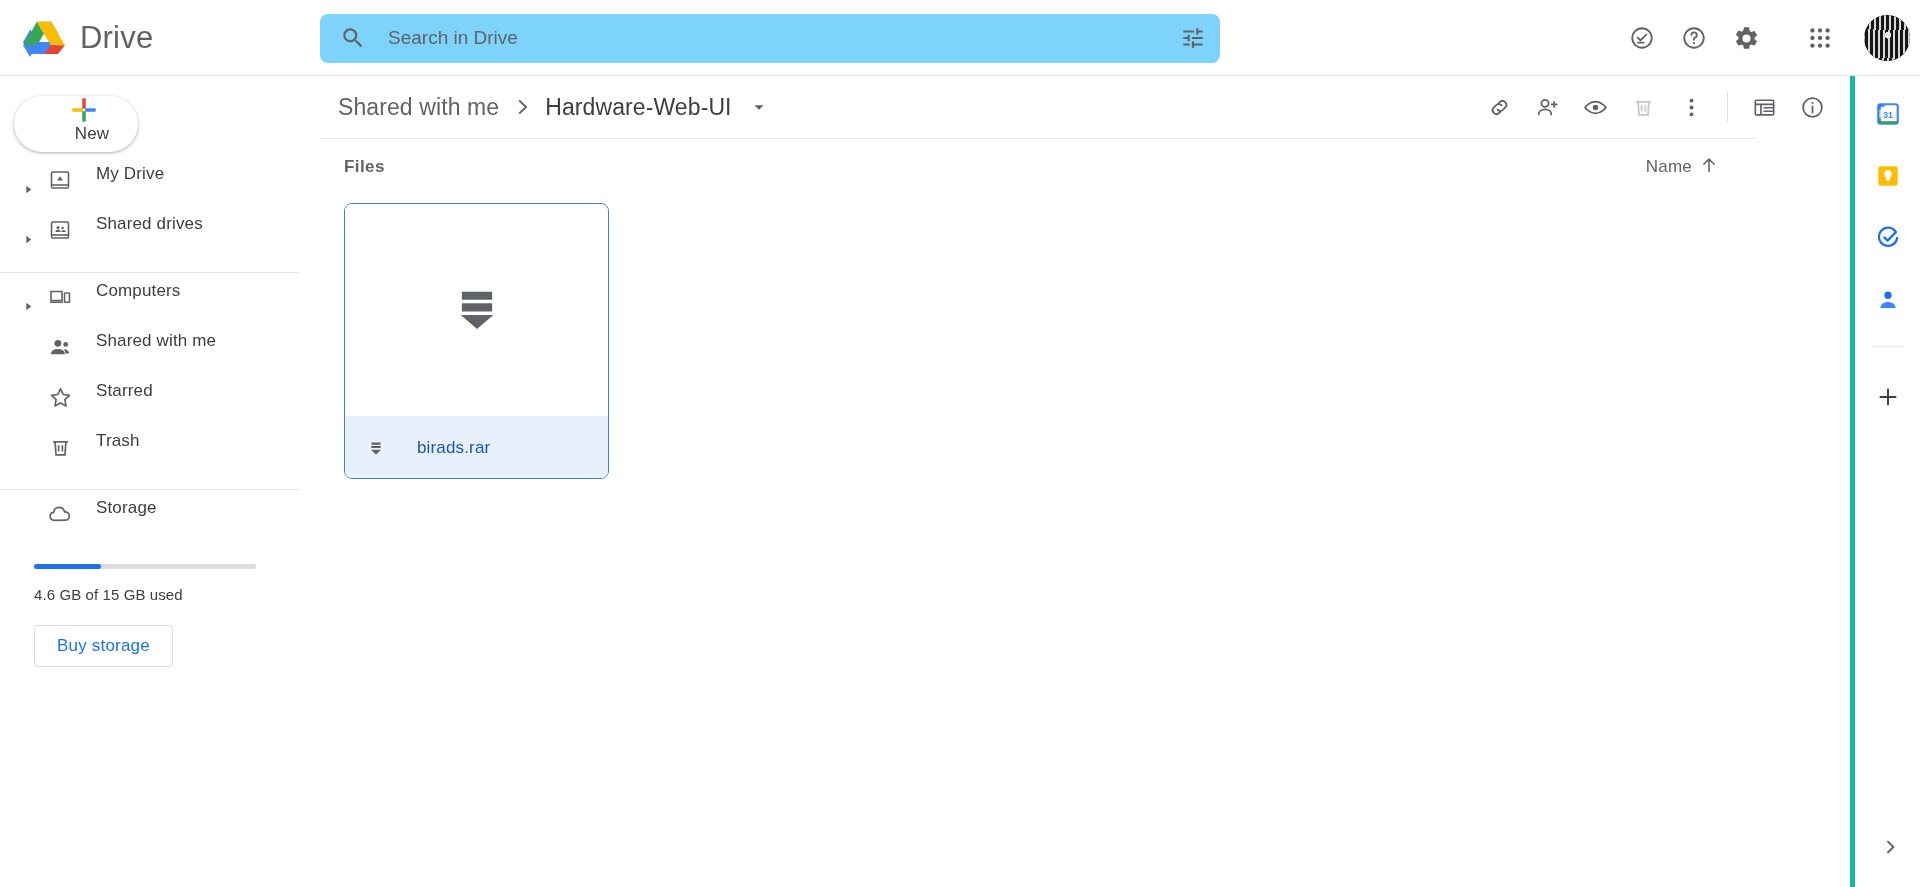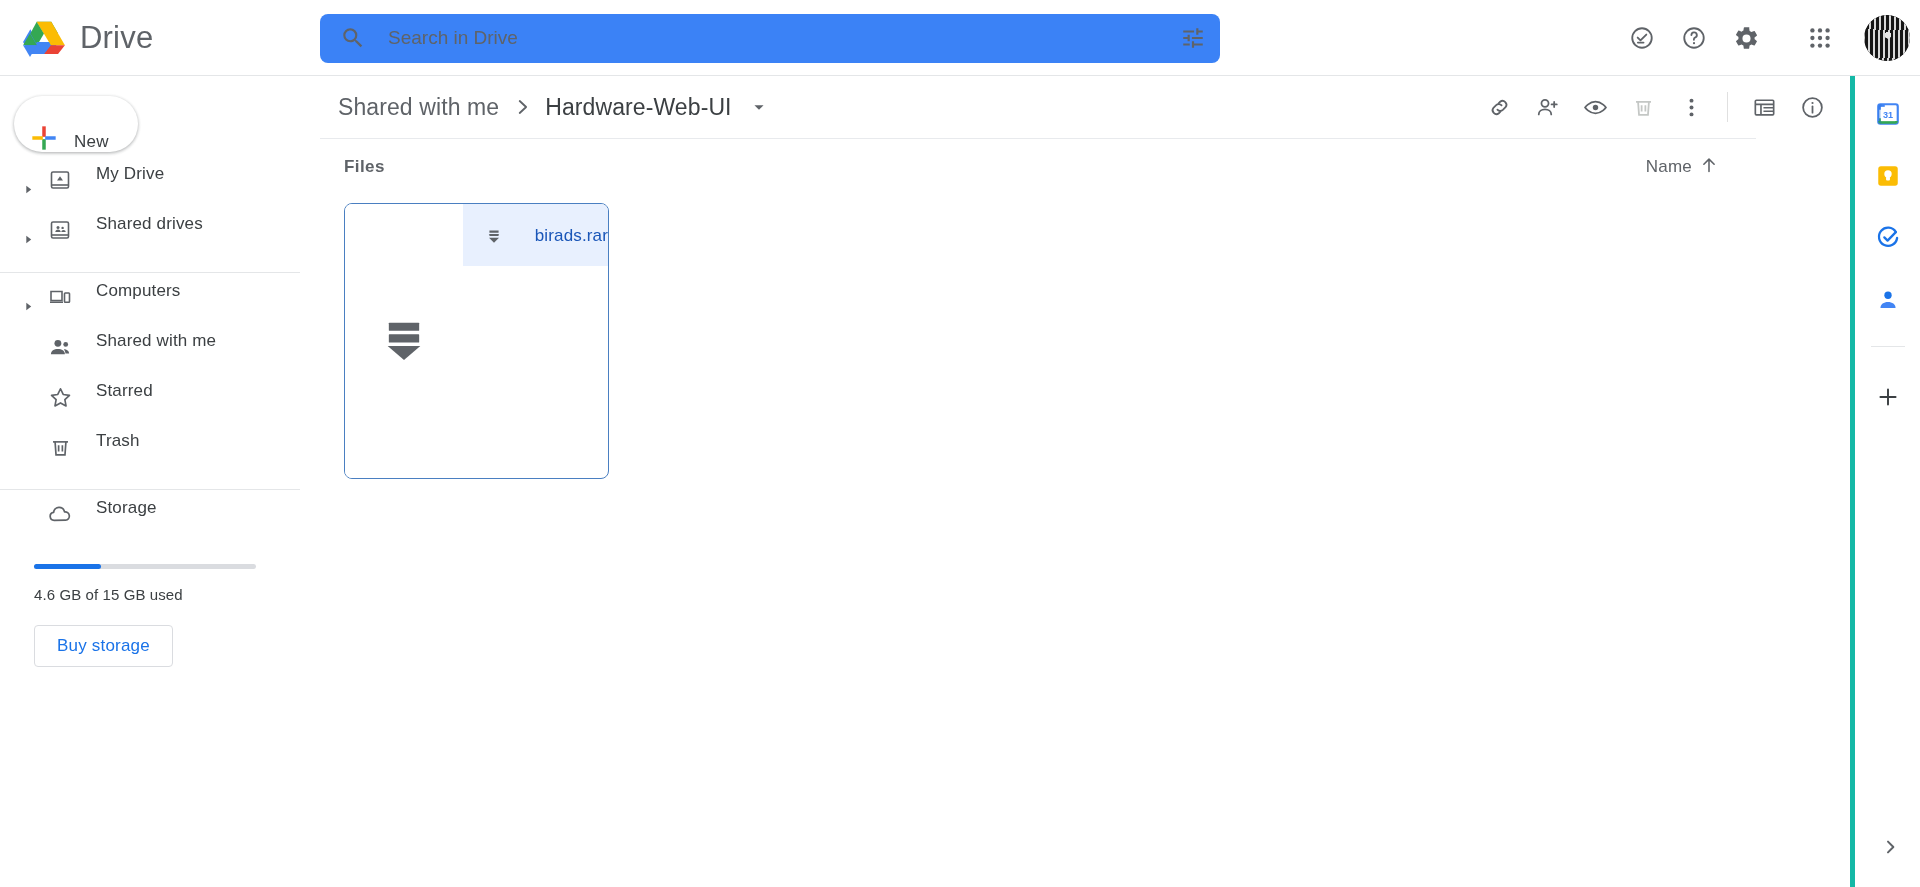--- a/index.html
+++ b/index.html
@@ -18,21 +18,21 @@
   }
   .brand { display: flex; align-items: center; width: 320px; padding-left: 22px; }
   .brand-logo { width: 44px; height: 40px; flex: none; }
   .brand-name {
     font-size: 31px; color: #5f6368; letter-spacing: .2px;
     margin-left: 14px; white-space: nowrap;
   }
 
   .searchwrap {
     width: 900px; height: 49px; margin-left: 0;
-    background: #3b82f6; border-radius: 8px;
+    background: #7dd3fc; border-radius: 8px;
     display: flex; align-items: center; padding: 0 6px 0 20px;
   }
   .searchwrap .sicon { width: 26px; height: 26px; flex: none; color: #5f6368; }
   .search-input {
     flex: 1; border: 0; outline: 0; background: transparent;
     font-family: "Liberation Sans", sans-serif;
     font-size: 19px; color: #202124; margin-left: 22px;
   }
   .search-input::placeholder { color: #5f6368; }
   .tune-btn {
@@ -72,21 +72,21 @@
   
   .sidebar {
     position: absolute; top: 76px; left: 0; width: 320px; height: 811px;
     background: #fff;
   }
   .new-btn {
     margin: 20px 0 0 14px;
     width: 124px; height: 56px; border-radius: 28px;
     background: #fff; border: 0;
     box-shadow: 0 1px 3px rgba(60,64,67,.28), 0 1px 3px 1px rgba(60,64,67,.12);
-    display: flex; align-items: flex-end; cursor: pointer; padding-left: 16px;
+    display: flex; align-items: center; cursor: pointer; padding-left: 16px; flex-direction: column;
   }
   .new-plus { width: 28px; height: 28px; flex: none; }
   .new-label {
     font-size: 17px; color: #3c4043; margin-left: 16px; letter-spacing: .2px;
   }
 
   .nav { margin-top: 12px; }
   .nav-item {
     height: 50px; display: flex; 
     padding-left: 16px; cursor: pointer; color: #3c4043;
@@ -177,21 +177,21 @@
     cursor: pointer; padding: 6px 8px; border-radius: 4px; color: #5f6368;
   }
   .sort-label { font-size: 17px; letter-spacing: .2px; }
 
   .grid {
     display: flex; flex-wrap: wrap; gap: 20px; padding: 8px 24px 0 24px;
   }
   .card {
     width: 265px; height: 276px; border-radius: 8px;
     border: 1px solid #dadce0; background: #fff;
-    display: flex; flex-direction: row; cursor: pointer; overflow: hidden;
+    display: flex; flex-direction: column; cursor: pointer; overflow: hidden;
   }
   .card.selected { border: 1px solid #4a7fc1; }
   .card-thumb {
     flex: 1; display: flex; align-items: center; justify-content: center;
     background: #fff;
   }
   .card-foot {
     height: 62px; display: flex; align-items: center; padding-left: 18px;
     background: #fff; border-top: 1px solid transparent;
   }

